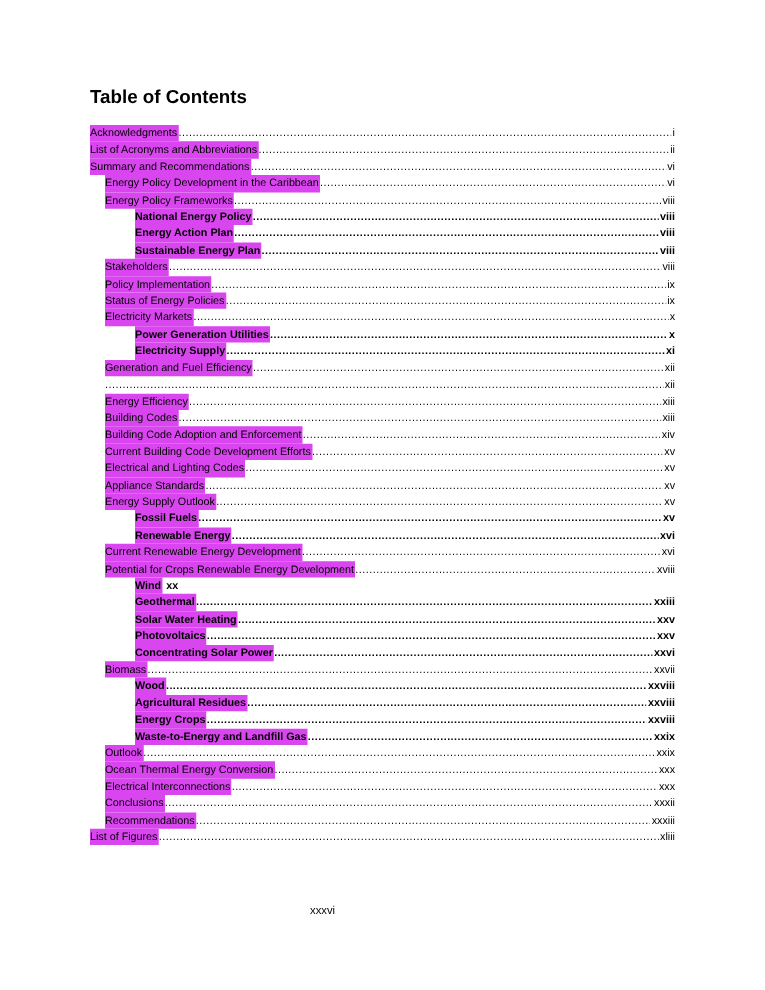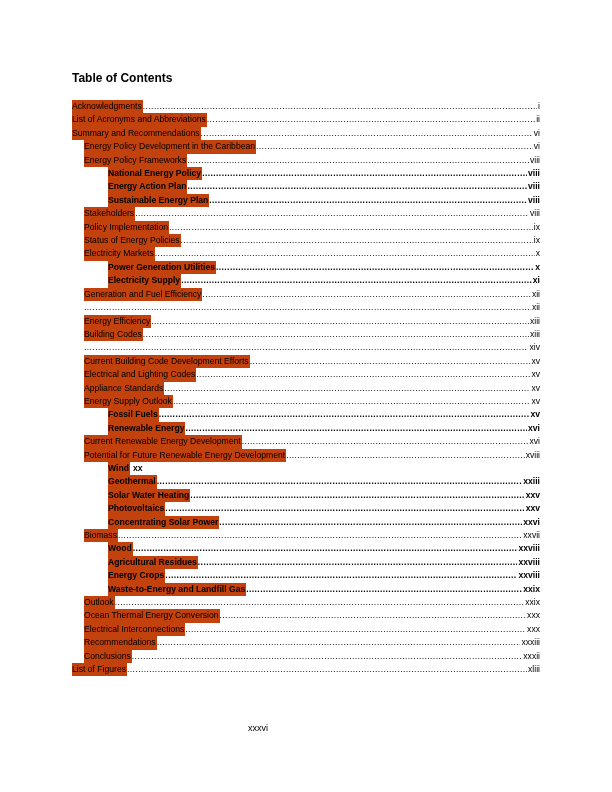--- a/index.html
+++ b/index.html
@@ -1,26 +1,26 @@
 <!DOCTYPE html>
 <html><head>
 <meta charset="utf-8">
 <style>
   html, body { margin: 0; padding: 0; background: #ffffff; }
   body { width: 612px; height: 792px; position: relative; overflow: hidden;
          font-family: "Liberation Sans", "DejaVu Sans", sans-serif; color: #000; }
   .page { position: absolute; left: 0; top: 0; width: 612px; height: 792px; background: #fff; }
-  .toc-title { position: absolute; left: 72px; top: 72px; font-size: 12px; font-weight: bold; line-height: 12px; }
+  .toc-title { position: absolute; left: 72px; top: 72px; font-size: 15px; font-weight: bold; line-height: 12px; }
   .toc-list { position: absolute; left: 72px; top: 100px; width: 468px; }
   .toc-entry { position: relative; height: 13.42px; font-size: 8.6px; line-height: 13.42px;
                white-space: nowrap; display: flex; align-items: baseline; cursor: pointer; }
   .toc-entry.lvl0 { padding-left: 0; }
   .toc-entry.lvl1 { padding-left: 12px; }
   .toc-entry.lvl2 { padding-left: 36px; font-weight: bold; }
-  .toc-entry .label { flex: 0 0 auto; background: #c2410c; padding-right: 1px; }
+  .toc-entry .label { flex: 0 0 auto; background: #d946ef; padding-right: 1px; }
   .toc-entry .leader { flex: 1 1 auto; overflow: hidden; white-space: nowrap; letter-spacing: 0.4px;
                        color: #000; min-width: 0; }
   .toc-entry .leader::after { content: "................................................................................................................................................................................................................................................"; }
   .toc-entry .page-num { flex: 0 0 auto; padding-left: 1px; text-align: right; }
   .toc-entry.noleader .page-num { padding-left: 3px; text-align: center; }
   .page-footer { position: absolute; left: 0; width: 516px; top: 722px; text-align: center; font-size: 9px; line-height: 12px; }
 </style>
 </head>
 <body>
 
@@ -111,20 +111,21 @@
         <span class="label">Energy Efficiency</span>
         <span class="leader"></span>
         <span class="page-num">xiii</span>
       </div>
       <div class="toc-entry lvl1">
         <span class="label">Building Codes</span>
         <span class="leader"></span>
         <span class="page-num">xiii</span>
       </div>
       <div class="toc-entry lvl1">
+        <span class="label">Building Code Adoption and Enforcement</span>
         <span class="leader"></span>
         <span class="page-num">xiv</span>
       </div>
       <div class="toc-entry lvl1">
         <span class="label">Current Building Code Development Efforts</span>
         <span class="leader"></span>
         <span class="page-num">xv</span>
       </div>
       <div class="toc-entry lvl1">
         <span class="label">Electrical and Lighting Codes</span>
@@ -150,21 +151,21 @@
         <span class="label">Renewable Energy</span>
         <span class="leader"></span>
         <span class="page-num">xvi</span>
       </div>
       <div class="toc-entry lvl1">
         <span class="label">Current Renewable Energy Development</span>
         <span class="leader"></span>
         <span class="page-num">xvi</span>
       </div>
       <div class="toc-entry lvl1">
-        <span class="label">Potential for Future Renewable Energy Development</span>
+        <span class="label">Potential for Crops Renewable Energy Development</span>
         <span class="leader"></span>
         <span class="page-num">xviii</span>
       </div>
       <div class="toc-entry lvl2 noleader">
         <span class="label">Wind</span>
         <span class="page-num">xx</span>
       </div>
       <div class="toc-entry lvl2">
         <span class="label">Geothermal</span>
         <span class="leader"></span>
@@ -219,28 +220,28 @@
         <span class="label">Ocean Thermal Energy Conversion</span>
         <span class="leader"></span>
         <span class="page-num">xxx</span>
       </div>
       <div class="toc-entry lvl1">
         <span class="label">Electrical Interconnections</span>
         <span class="leader"></span>
         <span class="page-num">xxx</span>
       </div>
       <div class="toc-entry lvl1">
+        <span class="label">Conclusions</span>
+        <span class="leader"></span>
+        <span class="page-num">xxxii</span>
+      </div>
+      <div class="toc-entry lvl1">
         <span class="label">Recommendations</span>
         <span class="leader"></span>
         <span class="page-num">xxxiii</span>
-      </div>
-      <div class="toc-entry lvl1">
-        <span class="label">Conclusions</span>
-        <span class="leader"></span>
-        <span class="page-num">xxxii</span>
       </div>
       <div class="toc-entry lvl0">
         <span class="label">List of Figures</span>
         <span class="leader"></span>
         <span class="page-num">xliii</span>
       </div>
     </div>
 
   <div class="page-footer">xxxvi</div>
 </div>

